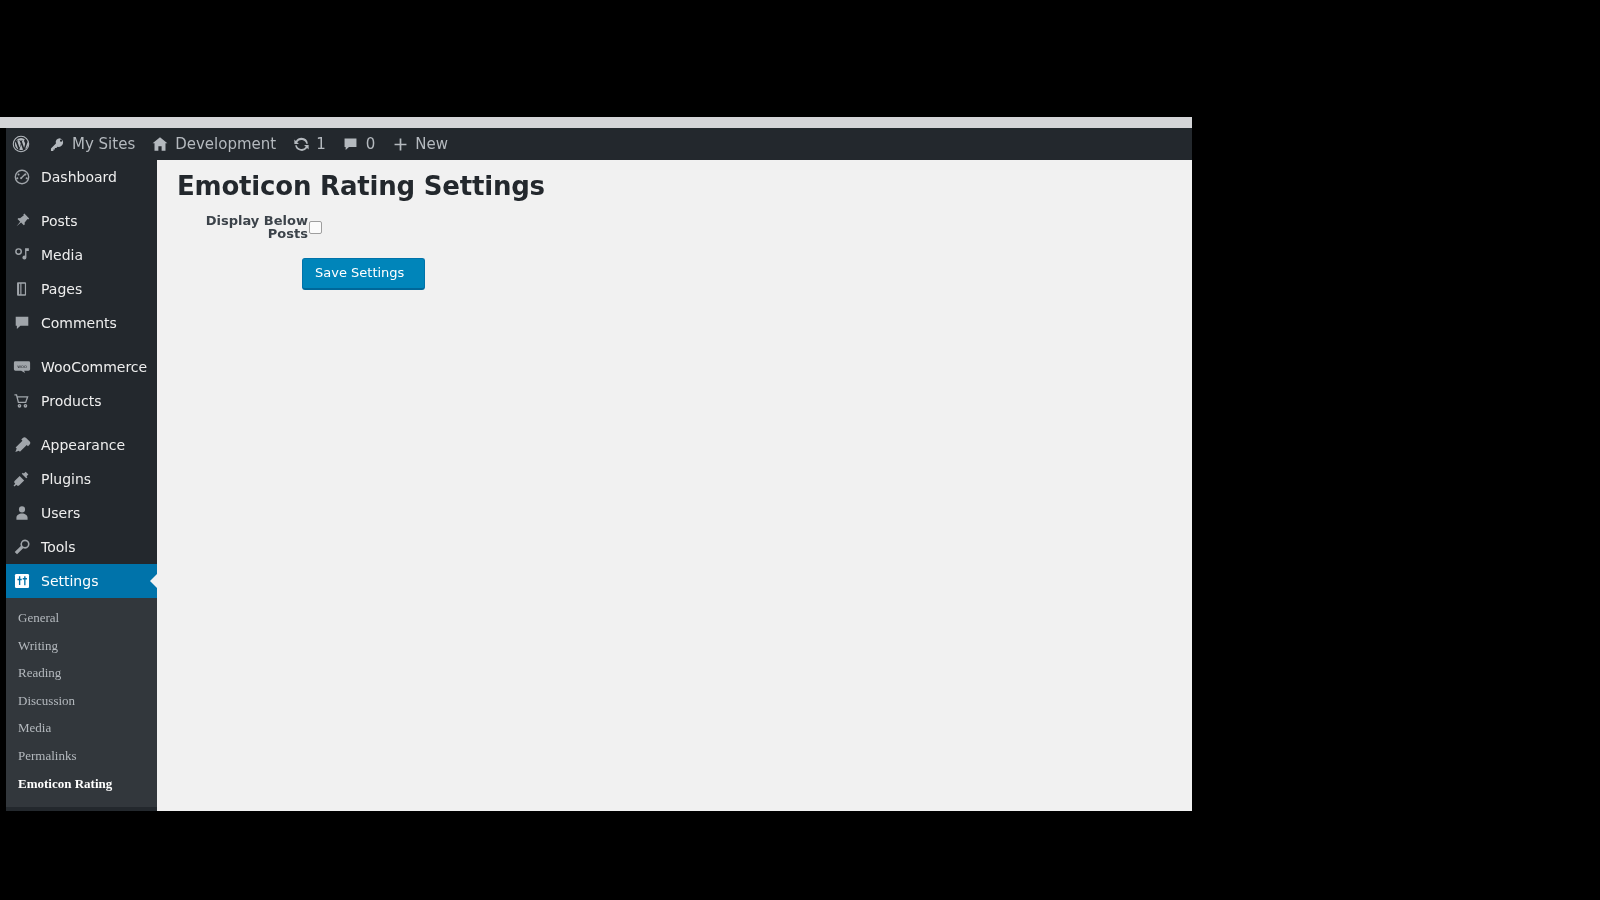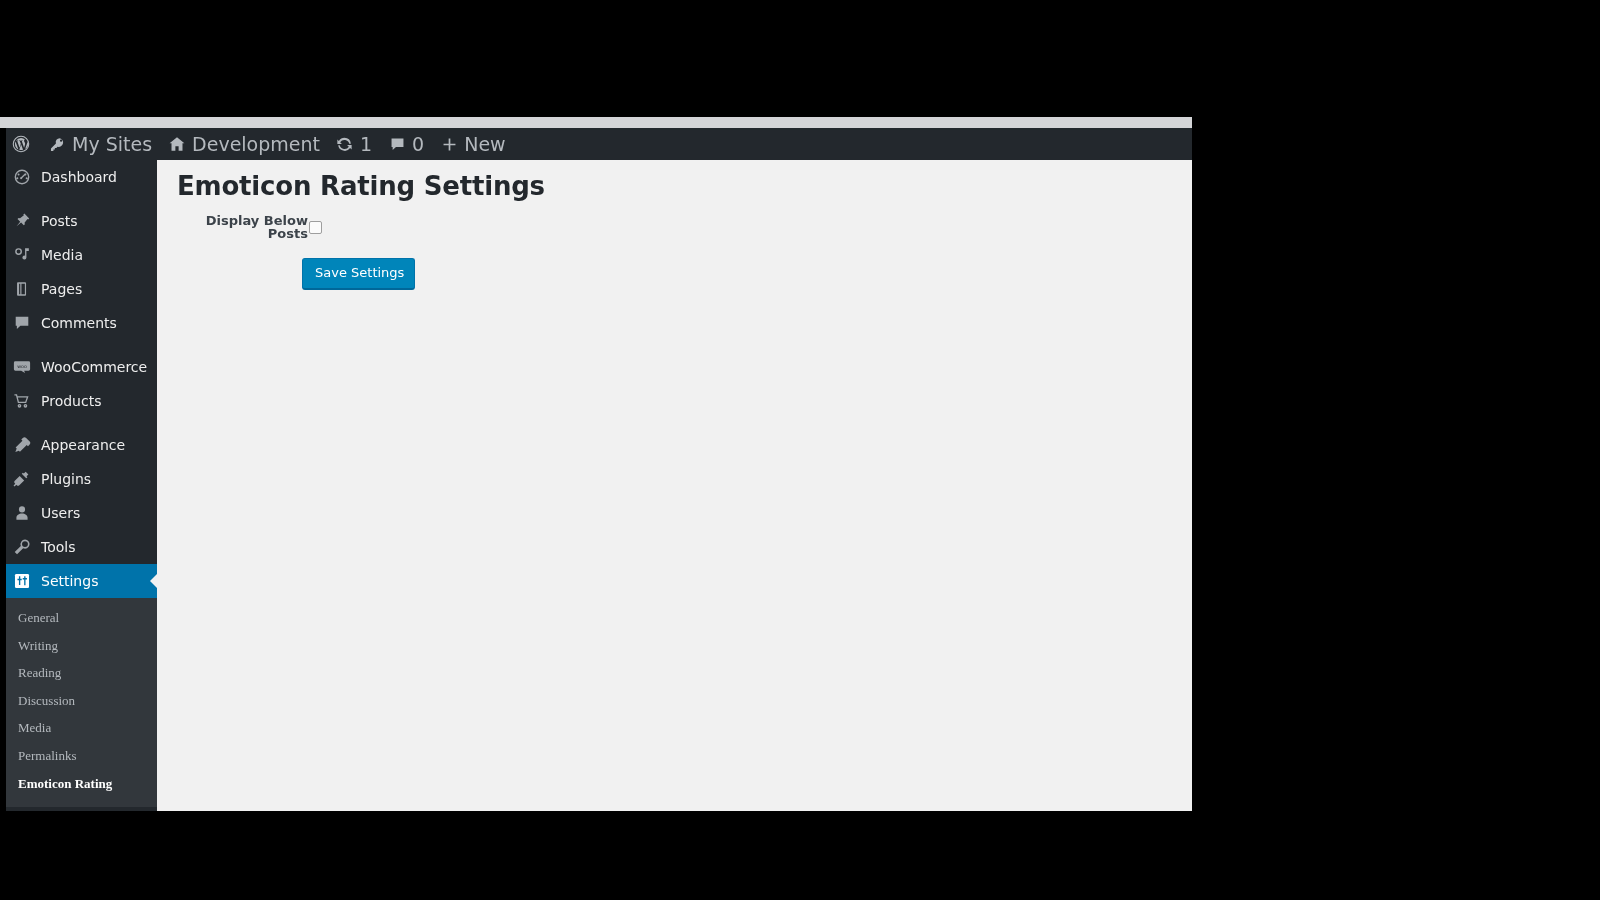--- a/index.html
+++ b/index.html
@@ -65,21 +65,21 @@
     cursor: pointer;
   }
   .ab-item .ab-icon {
     display: inline-flex;
     align-items: center;
     justify-content: center;
     width: 18px; height: 18px;
     color: #b4b9be;
   }
   .ab-item .ab-icon svg { display:block; }
-  .ab-label { font-size: 19px; line-height: 1; }
+  .ab-label { font-size: 15px; line-height: 1; }
   #ab-logo { padding: 0 10px 0 6px; }
 
   
   #adminmenu {
     position: absolute;
     left: 6px;
     top: 43px;
     width: 151px;
     height: 651px;
     background: #23282d;
@@ -188,21 +188,21 @@
   #save-btn {
     display: inline-block;
     background: #0085ba;
     border: 1px solid #0073aa;
     border-bottom-color: #006799;
     border-bottom-width: 2px;
     border-radius: 3px;
     color: #ffffff;
     font-size: 13px;
     font-family: "DejaVu Sans", sans-serif;
-    padding: 5px 10px 6px 12px;
+    padding: 5px 20px 6px 12px;
     cursor: pointer;
     line-height: 1.4;
   }
 </style>
 </head>
 <body>
 
 <div id="viewport">
 
   <div id="chrome-strip"></div>

